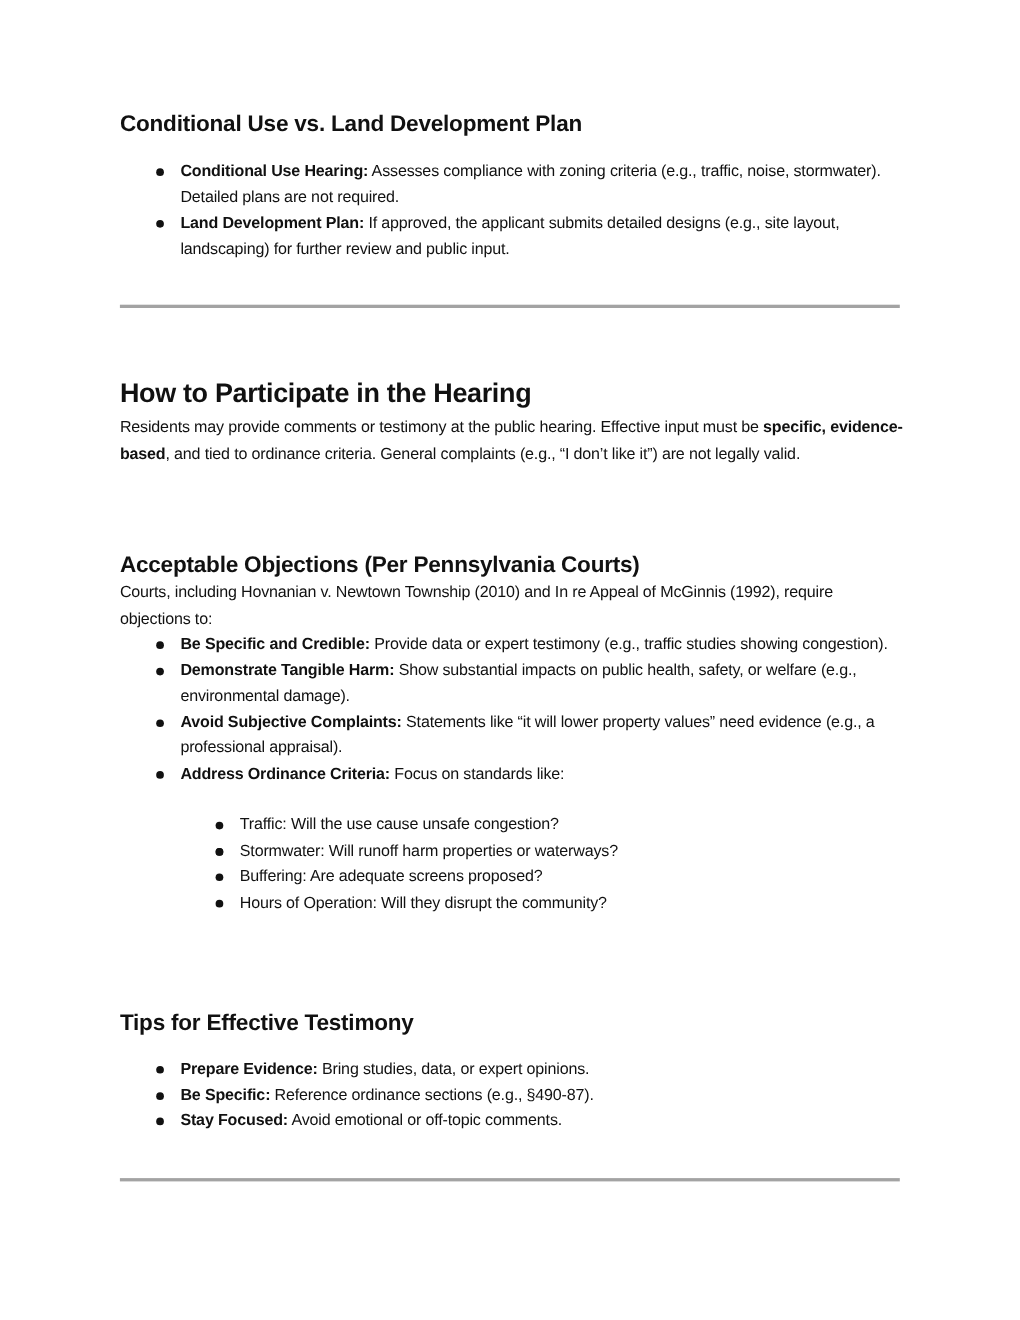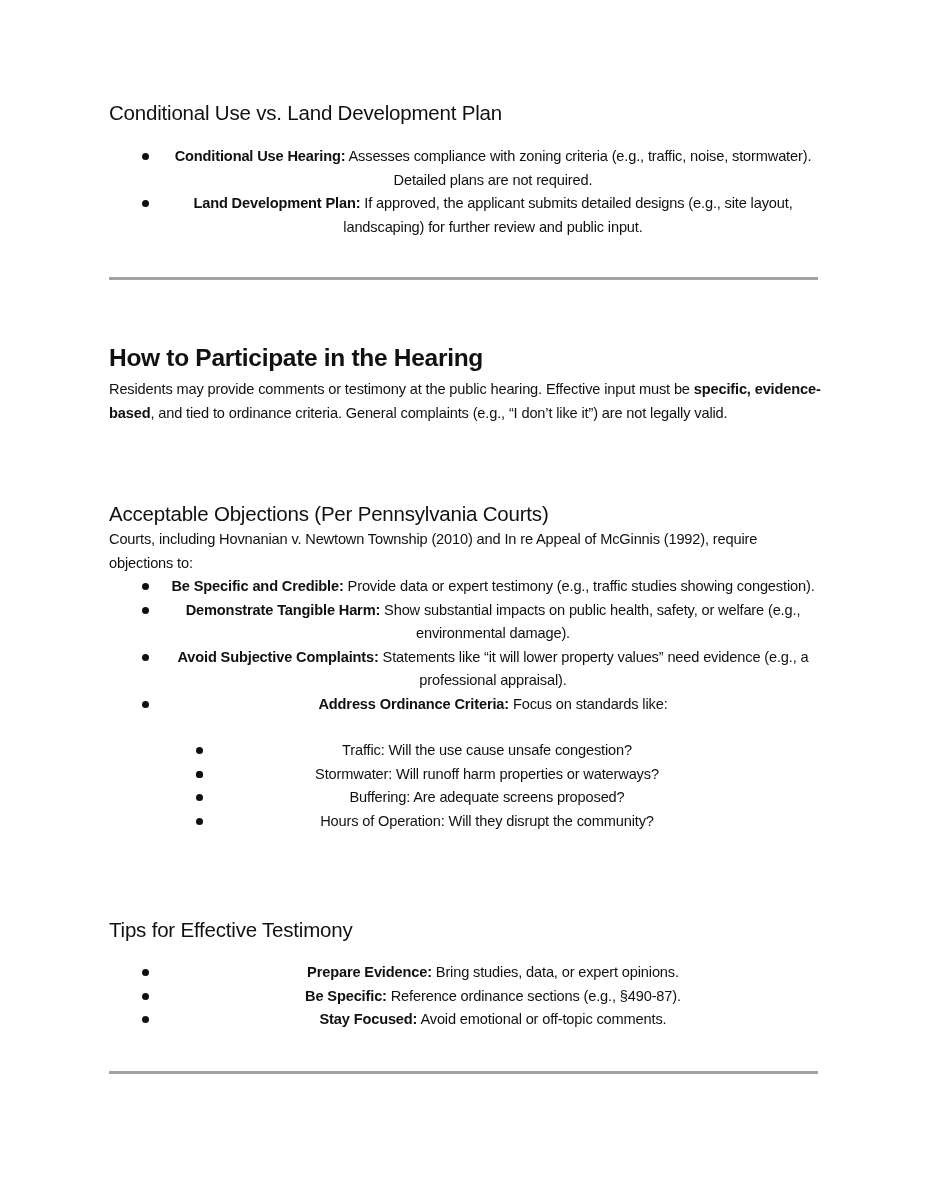--- a/index.html
+++ b/index.html
@@ -16,21 +16,21 @@
       color: #111111;
     }
     .page {
       position: absolute;
       left: 109px;
       top: 0;
       width: 710px;
     }
     h2.sec {
       font-size: 20.5px;
-      font-weight: normal;
+      font-weight: bold;
       margin: 0;
       letter-spacing: -0.2px;
       position: absolute;
       left: 0;
       white-space: nowrap;
     }
     h1.sec {
       font-size: 24.5px;
       font-weight: bold;
       margin: 0;
@@ -55,21 +55,20 @@
       padding: 0;
       font-size: 14.6px;
       line-height: 23.5px;
       letter-spacing: -0.15px;
     }
     ul.blist.l1 { left: 33px; width: 680px; }
     ul.blist.l2 { left: 87px; width: 560px; }
     ul.blist li {
       position: relative;
       padding-left: 22px;
-      text-align: center;
     }
     ul.blist li .dot {
       position: absolute;
       left: 0;
       top: 8px;
       width: 7px;
       height: 7px;
       border-radius: 50%;
       background: #111111;
     }

